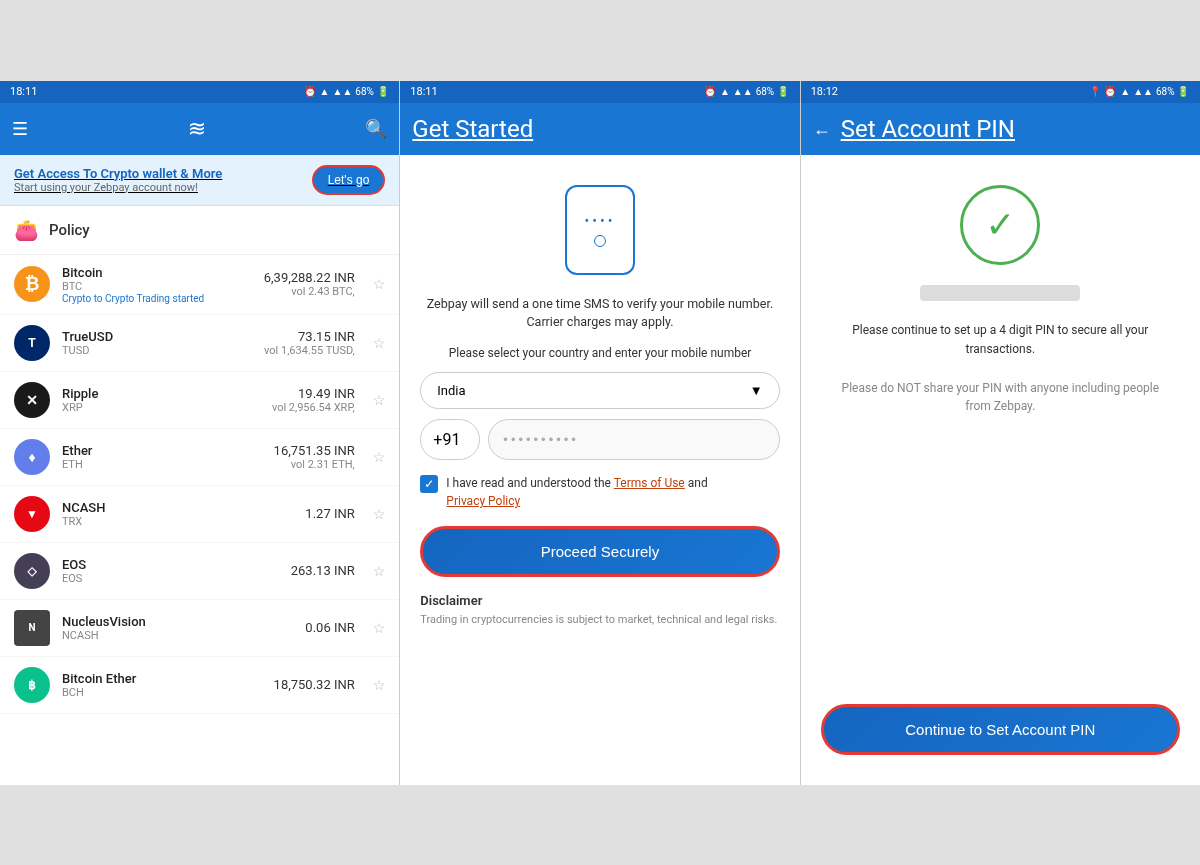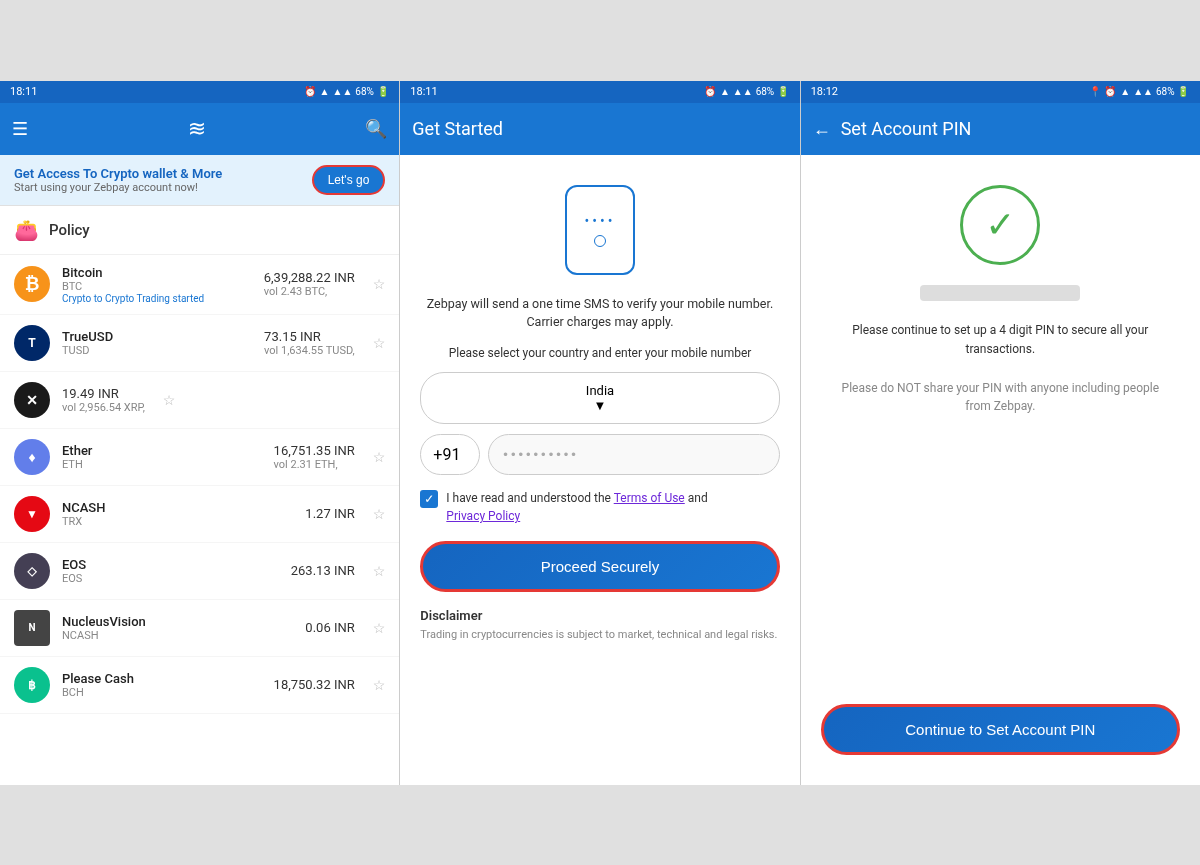--- a/index.html
+++ b/index.html
@@ -43,31 +43,32 @@
 
     
     .navbar {
       background: #1976d2;
       color: #fff;
       display: flex;
       align-items: center;
       padding: 8px 12px;
       height: 52px;
     }
-    .navbar-title { font-size: 18px; font-weight: 400; flex: 1; }
+    .navbar-title { font-size: 24px; font-weight: 400; flex: 1; text-decoration: underline; }
     .nav-icon { font-size: 18px; cursor: pointer; }
 
     
     .promo-banner {
       background: #e3f2fd;
       padding: 10px 14px;
       display: flex;
       justify-content: space-between;
       align-items: center;
       border-bottom: 1px solid #e0e0e0;
+      text-decoration: underline;
     }
     .promo-text h3 { font-size: 13px; color: #1565c0; font-weight: 600; }
     .promo-text p { font-size: 11px; color: #666; }
     .lets-go-btn {
       background: #1976d2;
       color: #fff;
       border: 2px solid #e53935;
       border-radius: 20px;
       padding: 6px 14px;
       font-size: 12px;
@@ -105,21 +106,21 @@
     .eth-icon { background: #627eea; color: #fff; font-size: 14px; }
     .trx-icon { background: #e50914; color: #fff; font-size: 12px; }
     .eos-icon { background: #443f54; color: #fff; font-size: 12px; }
     .ncash-icon { background: #444; color: #fff; font-size: 10px; }
     .bch-icon { background: #0ac18e; color: #fff; font-size: 12px; }
 
     .crypto-info { flex: 1; }
     .crypto-name { font-size: 13px; font-weight: 500; color: #222; }
     .crypto-symbol { font-size: 11px; color: #888; }
     .crypto-note { font-size: 10px; color: #1976d2; }
-    .crypto-values { }
+    .crypto-values { text-align: right; }
     .crypto-inr { font-size: 13px; color: #333; }
     .crypto-vol { font-size: 11px; color: #888; }
     .star-icon { color: #bbb; font-size: 14px; margin-left: 6px; }
 
     
     .get-started-content {
       flex: 1;
       padding: 20px 20px;
       display: flex;
       flex-direction: column;
@@ -158,21 +159,20 @@
       width: 100%;
       border: 1.5px solid #ccc;
       border-radius: 24px;
       padding: 10px 16px;
       font-size: 13px;
       display: flex;
       justify-content: space-between;
       align-items: center;
       margin-bottom: 10px;
       cursor: pointer;
-      flex-direction: column;
     }
     .phone-input-row {
       display: flex;
       width: 100%;
       gap: 8px;
       margin-bottom: 14px;
     }
     .country-code {
       border: 1.5px solid #ccc;
       border-radius: 24px;
@@ -200,21 +200,21 @@
     .terms-checkbox {
       width: 18px; height: 18px;
       background: #1976d2;
       border-radius: 3px;
       display: flex; align-items: center; justify-content: center;
       color: #fff; font-size: 12px;
       flex-shrink: 0;
       margin-top: 1px;
     }
     .terms-text { font-size: 12px; color: #333; line-height: 1.5; }
-    .terms-link { color: #6d28d9; text-decoration: underline; }
+    .terms-link { color: #c2410c; text-decoration: underline; }
 
     .proceed-btn {
       width: 100%;
       background: linear-gradient(135deg, #1565c0, #1976d2);
       color: #fff;
       border: 3px solid #e53935;
       border-radius: 30px;
       padding: 14px;
       font-size: 15px;
       font-weight: 500;
@@ -336,20 +336,24 @@
         </div>
         <div class="crypto-values">
           <div class="crypto-inr">73.15 INR</div>
           <div class="crypto-vol">vol 1,634.55 TUSD,</div>
         </div>
         <span class="star-icon">☆</span>
       </div>
 
       <div class="crypto-item">
         <div class="crypto-icon xrp-icon">✕</div>
+        <div class="crypto-info">
+          <div class="crypto-name">Ripple</div>
+          <div class="crypto-symbol">XRP</div>
+        </div>
         <div class="crypto-values">
           <div class="crypto-inr">19.49 INR</div>
           <div class="crypto-vol">vol 2,956.54 XRP,</div>
         </div>
         <span class="star-icon">☆</span>
       </div>
 
       <div class="crypto-item">
         <div class="crypto-icon eth-icon">♦</div>
         <div class="crypto-info">
@@ -395,21 +399,21 @@
         </div>
         <div class="crypto-values">
           <div class="crypto-inr">0.06 INR</div>
         </div>
         <span class="star-icon">☆</span>
       </div>
 
       <div class="crypto-item">
         <div class="crypto-icon bch-icon">฿</div>
         <div class="crypto-info">
-          <div class="crypto-name">Please Cash</div>
+          <div class="crypto-name">Bitcoin Ether</div>
           <div class="crypto-symbol">BCH</div>
         </div>
         <div class="crypto-values">
           <div class="crypto-inr">18,750.32 INR</div>
         </div>
         <span class="star-icon">☆</span>
       </div>
 
     </div>
   </div>

